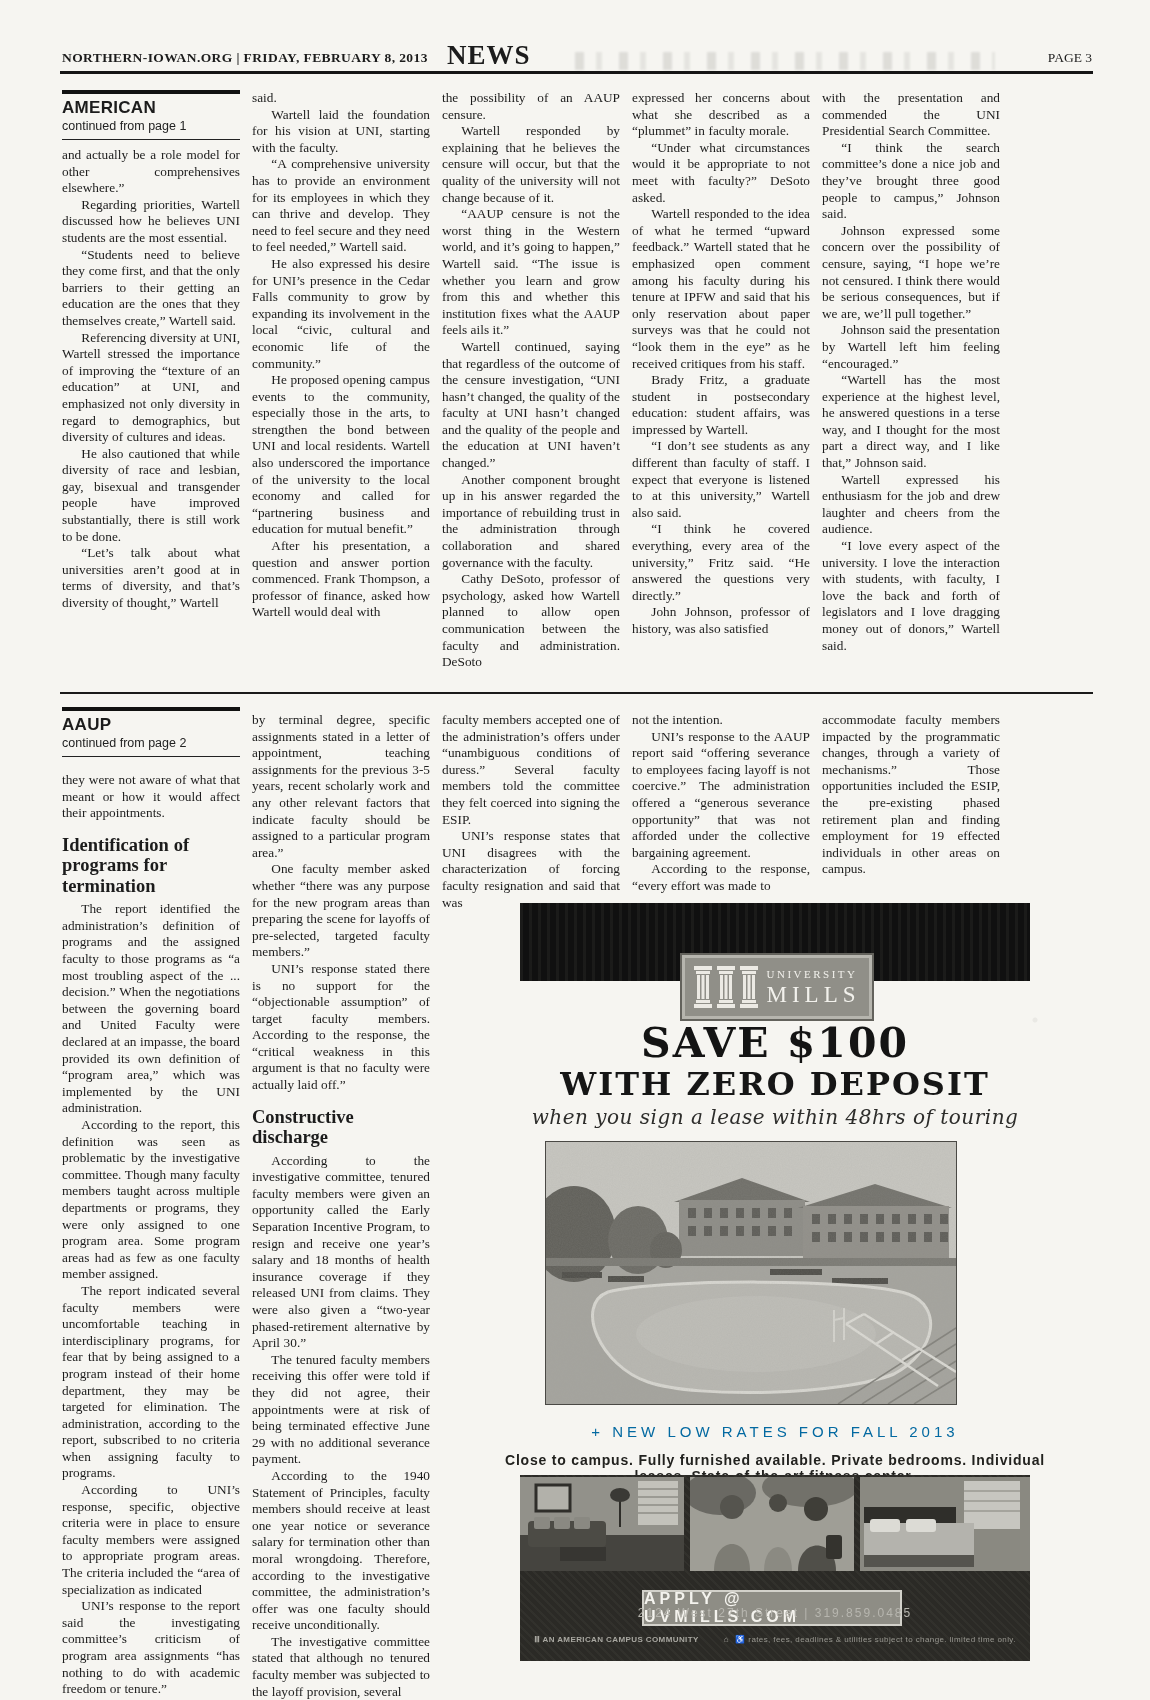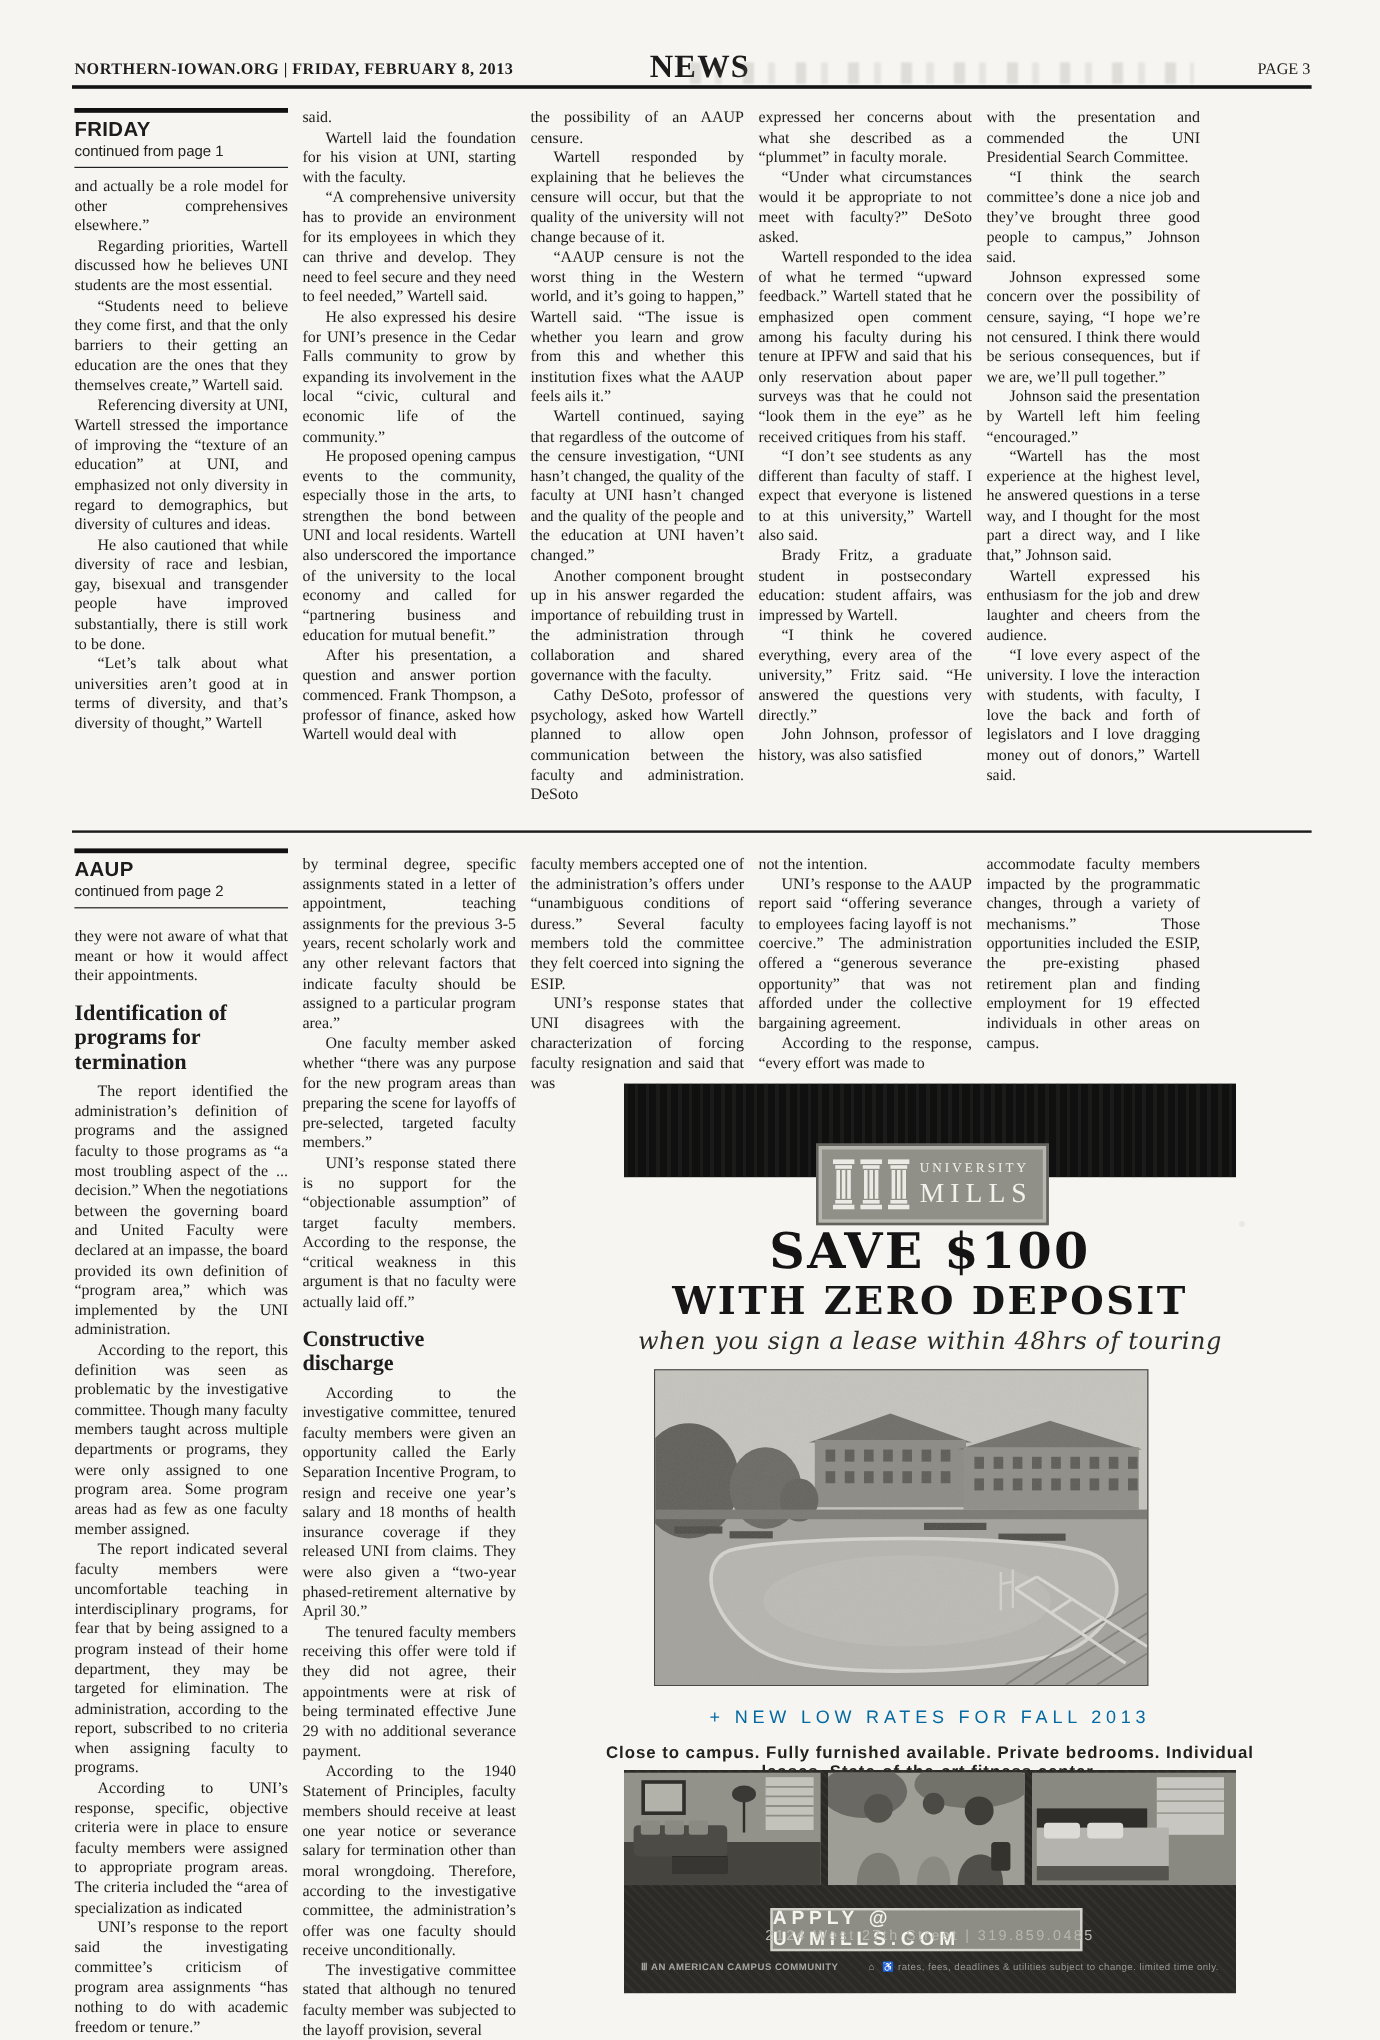--- a/index.html
+++ b/index.html
@@ -10,21 +10,21 @@
       radial-gradient(circle at 72% 30%, rgba(90,90,85,.07) 0 2px, transparent 3px),
       radial-gradient(circle at 90% 60%, rgba(90,90,85,.08) 0 2px, transparent 3px),
       radial-gradient(circle at 8% 70%, rgba(90,90,85,.07) 0 2px, transparent 3px),
       #f6f5f1;
     font-family:"Liberation Serif","DejaVu Serif",serif;
     color:#1c1c1c;
   }
   .abs{position:absolute;}
   
   .mast-left{left:62px;top:50px;font-size:13.5px;font-weight:bold;letter-spacing:.4px;}
-  .mast-center{left:465px;top:40px;width:160px;text-align:right;font-size:27px;letter-spacing:1px;font-weight:bold;font-family:"Liberation Serif",serif;}
+  .mast-center{left:447px;top:40px;width:160px;text-align:left;font-size:27px;letter-spacing:1px;font-weight:bold;font-family:"Liberation Serif",serif;}
   .mast-right{left:992px;top:50px;width:100px;text-align:right;font-size:13.5px;font-weight:normal;}
   .mast-rule{left:60px;top:71px;width:1033px;height:3px;background:#151515;}
   .smudge{left:575px;top:52px;width:420px;height:18px;opacity:.35;filter:blur(1px);
     background:repeating-linear-gradient(90deg, rgba(110,110,105,.5) 0 9px, transparent 9px 21px, rgba(110,110,105,.35) 21px 27px, transparent 27px 44px);}
   
   .story-head{width:178px;font-family:"Liberation Sans","DejaVu Sans",sans-serif;}
   .story-head .bar{height:4px;background:#111;margin-bottom:4px;}
   .story-head .t{font-size:17px;font-weight:bold;letter-spacing:.3px;line-height:19px;}
   .story-head .c{font-size:12.5px;color:#222;margin-top:2px;line-height:15px;}
   .story-head .thin{height:1px;background:#222;margin-top:5px;}
@@ -73,21 +73,21 @@
 <body>
 
 <div class="abs mast-left">NORTHERN-IOWAN.ORG | FRIDAY, FEBRUARY 8, 2013</div>
 <div class="abs mast-center">NEWS</div>
 <div class="abs smudge"></div>
 <div class="abs mast-right">PAGE 3</div>
 <div class="abs mast-rule"></div>
 
 <div class="abs story-head" style="left:62px;top:90px;">
   <div class="bar"></div>
-  <div class="t">FRIDAY</div>
+  <div class="t">AMERICAN</div>
   <div class="c">continued from page 1</div>
   <div class="thin"></div>
 </div>
 <div class="abs newscol" style="left:62px;top:147px;">
     <p>and actually be a role model for other comprehensives elsewhere.”</p>
     <p>Regarding priorities, Wartell discussed how he believes UNI students are the most essential.</p>
     <p>“Students need to believe they come first, and that the only barriers to their getting an education are the ones that they themselves create,” Wartell said.</p>
     <p>Referencing diversity at UNI, Wartell stressed the importance of improving the “texture of an education” at UNI, and emphasized not only diversity in regard to demographics, but diversity of cultures and ideas.</p>
     <p>He also cautioned that while diversity of race and lesbian, gay, bisexual and transgender people have improved substantially, there is still work to be done.</p>
     <p>“Let’s talk about what universities aren’t good at in terms of diversity, and that’s diversity of thought,” Wartell</p>
@@ -105,22 +105,22 @@
     <p>Wartell responded by explaining that he believes the censure will occur, but that the quality of the university will not change because of it.</p>
     <p>“AAUP censure is not the worst thing in the Western world, and it’s going to happen,” Wartell said. “The issue is whether you learn and grow from this and whether this institution fixes what the AAUP feels ails it.”</p>
     <p>Wartell continued, saying that regardless of the outcome of the censure investigation, “UNI hasn’t changed, the quality of the faculty at UNI hasn’t changed and the quality of the people and the education at UNI haven’t changed.”</p>
     <p>Another component brought up in his answer regarded the importance of rebuilding trust in the administration through collaboration and shared governance with the faculty.</p>
     <p>Cathy DeSoto, professor of psychology, asked how Wartell planned to allow open communication between the faculty and administration. DeSoto</p>
   </div>
 <div class="abs newscol" style="left:632px;top:90px;">
     <p>expressed her concerns about what she described as a “plummet” in faculty morale.</p>
     <p>“Under what circumstances would it be appropriate to not meet with faculty?” DeSoto asked.</p>
     <p>Wartell responded to the idea of what he termed “upward feedback.” Wartell stated that he emphasized open comment among his faculty during his tenure at IPFW and said that his only reservation about paper surveys was that he could not “look them in the eye” as he received critiques from his staff.</p>
+    <p>Brady Fritz, a graduate student in postsecondary education: student affairs, was impressed by Wartell.</p>
     <p>“I don’t see students as any different than faculty of staff. I expect that everyone is listened to at this university,” Wartell also said.</p>
-    <p>Brady Fritz, a graduate student in postsecondary education: student affairs, was impressed by Wartell.</p>
     <p>“I think he covered everything, every area of the university,” Fritz said. “He answered the questions very directly.”</p>
     <p>John Johnson, professor of history, was also satisfied</p>
   </div>
 <div class="abs newscol" style="left:822px;top:90px;">
     <p>with the presentation and commended the UNI Presidential Search Committee.</p>
     <p>“I think the search committee’s done a nice job and they’ve brought three good people to campus,” Johnson said.</p>
     <p>Johnson expressed some concern over the possibility of censure, saying, “I hope we’re not censured. I think there would be serious consequences, but if we are, we’ll pull together.”</p>
     <p>Johnson said the presentation by Wartell left him feeling “encouraged.”</p>
     <p>“Wartell has the most experience at the highest level, he answered questions in a terse way, and I thought for the most part a direct way, and I like that,” Johnson said.</p>
     <p>Wartell expressed his enthusiasm for the job and drew laughter and cheers from the audience.</p>

